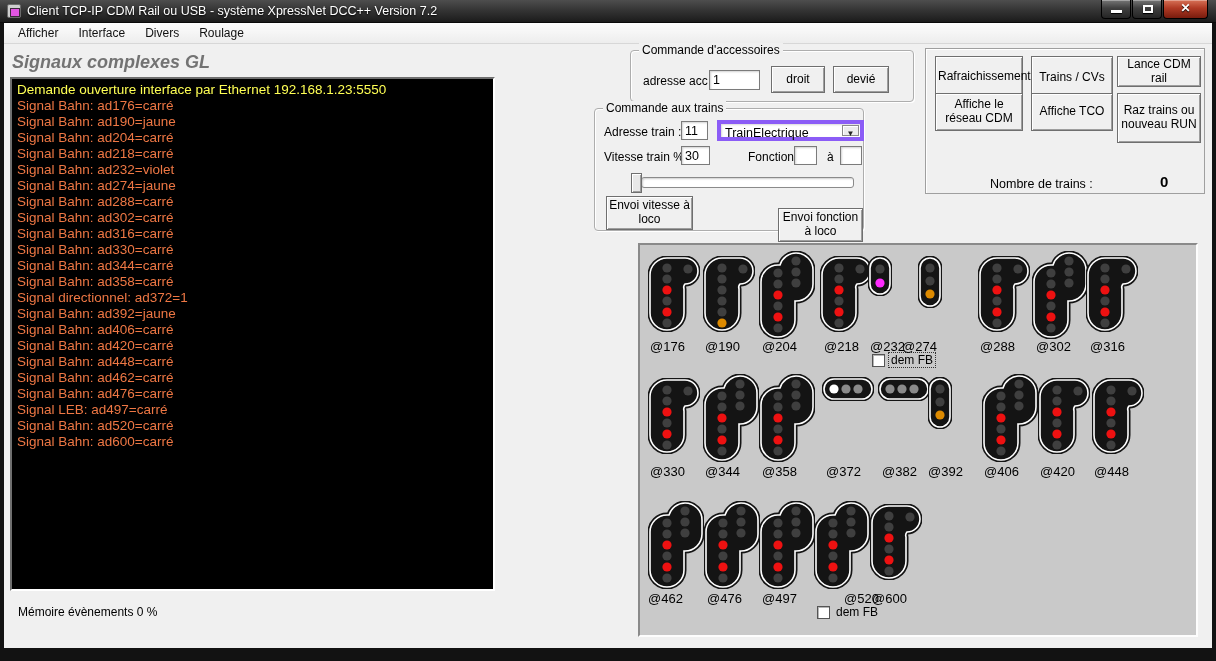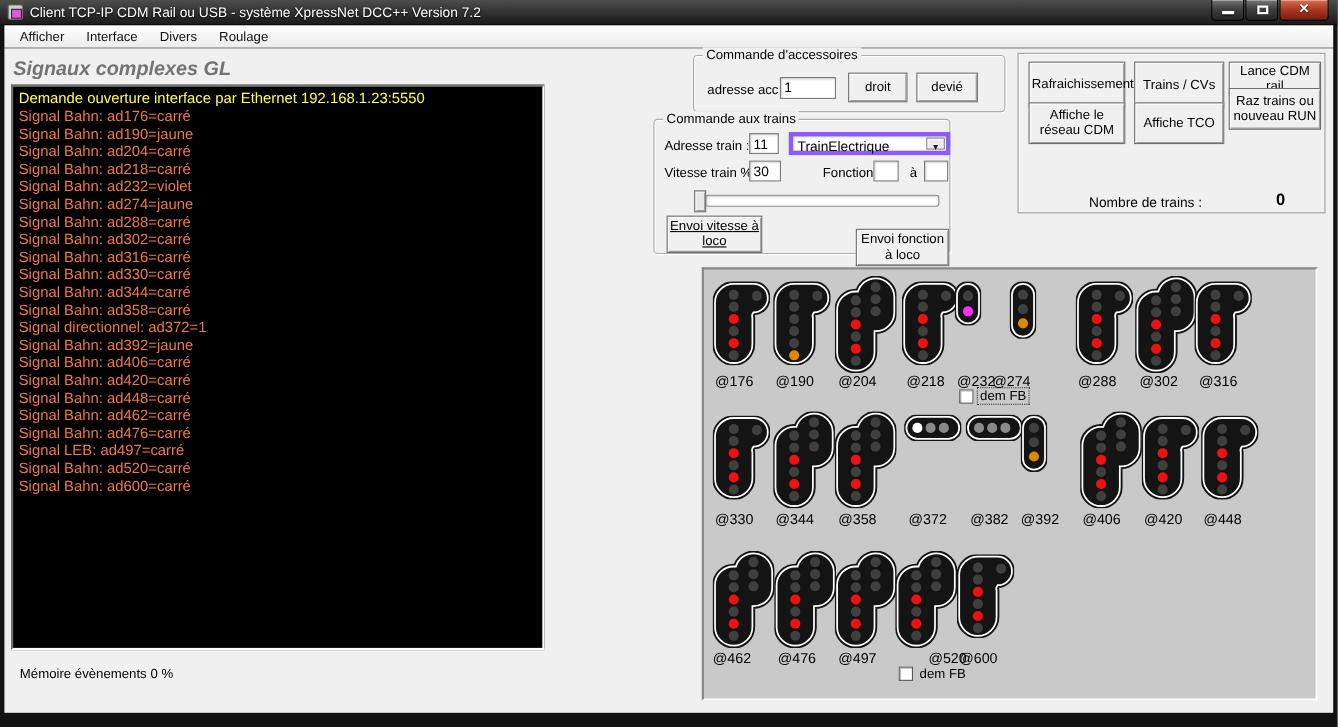--- a/index.html
+++ b/index.html
@@ -212,33 +212,33 @@
       <span class="combo-arrow">▼</span>
     </div>
     <span class="lbl" style="left:9px; top:41px;">Vitesse train %</span>
     <input class="tinput" style="left: 86px; top: 37px; width: 29px; height: 19px;" value="30">
     <span class="lbl" style="left:153px; top:41px;">Fonction:</span>
     <input class="tinput" style="left: 199px; top: 37px; width: 23px; height: 19px;" value="">
     <span class="lbl" style="left:232px; top:41px;">à</span>
     <input class="tinput" style="left: 245px; top: 37px; width: 22px; height: 19px;" value="">
     <div class="slider-groove" style="left:46px; top:68px; width:213px;"></div>
     <div class="slider-thumb" style="left:36px; top:64px;"></div>
-    <button class="btn95" style="left:11px; top:87px; width:87px; height:34px;text-decoration:underline;">Envoi vitesse à loco</button>
+    <button class="btn95" style="left:11px; top:87px; width:87px; height:34px;">Envoi vitesse à loco</button>
     <button class="btn95" style="left:183px; top:87px; width:85px; height:34px;margin-top:12px;">Envoi fonction à loco</button>
   </div>
 
   <div class="panel-border" style="left:921px; top:4px; width:280px; height:146px;" id="actions-panel">
     <span class="count-label" style="left:64px; top:128px;">Nombre de trains :</span>
     <span class="count-value" style="left:234px; top:124px;">0</span>
   <button class="btn95" style="left: 9px; width: 88px; top: 7px; height: 42px;">Rafraichissement</button>
       <button class="btn95" style="left: 105px; width: 82px; top: 7px; height: 43px;">Trains / CVs</button>
       <button class="btn95" style="left: 191px; width: 84px; top: 7px; height: 31px;">Lance CDM rail</button>
       <button class="btn95" style="left: 9px; width: 88px; top: 44px; height: 38px;">Affiche le réseau CDM</button>
       <button class="btn95" style="left: 105px; width: 82px; top: 44px; height: 38px;">Affiche TCO</button>
-      <button class="btn95" style="left: 191px; width: 84px; top: 31px; height: 38px;">Raz trains ou nouveau RUN</button>
+      <button class="btn95" style="left: 191px; width: 84px; top: 44px; height: 50px;">Raz trains ou nouveau RUN</button>
     </div>
 
   <div class="signals-panel" id="signals-panel">
     <div class="demfb focused" style="left:232px; top:108px;">
       <span class="checkbox"></span>
       <span class="demfb-label">dem FB</span>
     </div>
     <div class="demfb" style="left:177px; top:360px;">
       <span class="checkbox"></span>
       <span class="demfb-label">dem FB</span>

